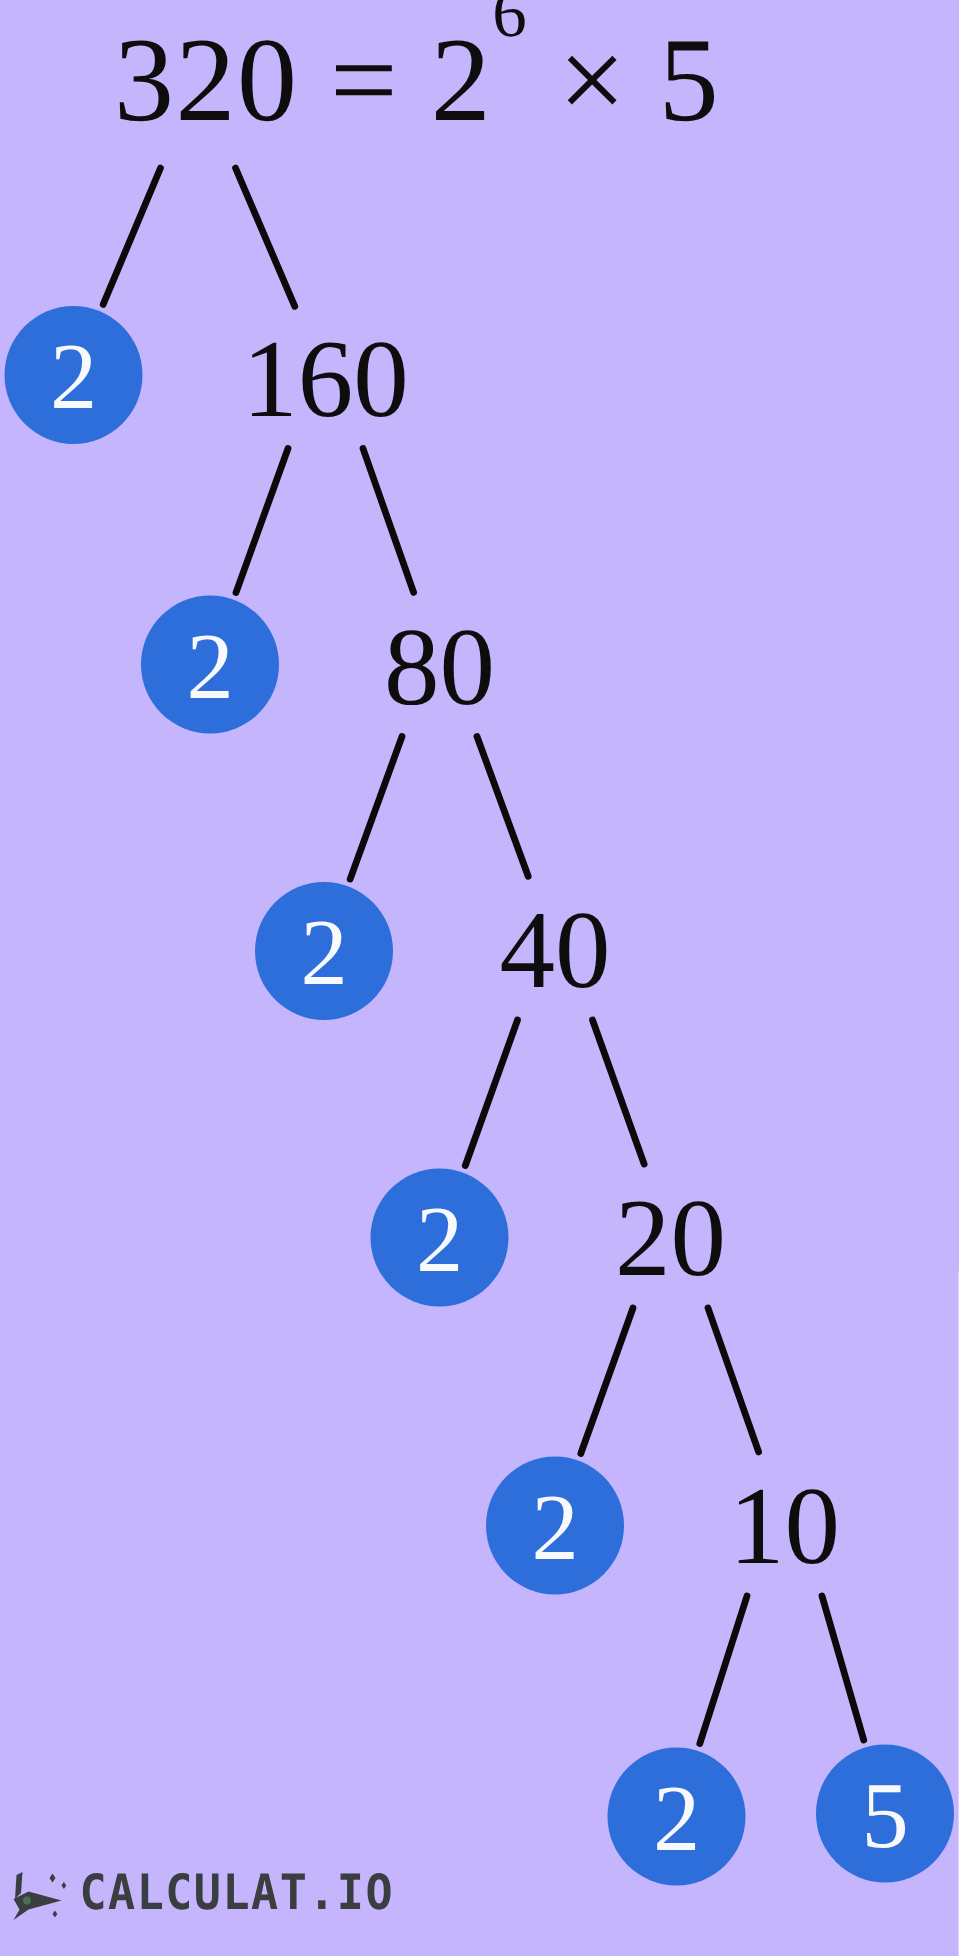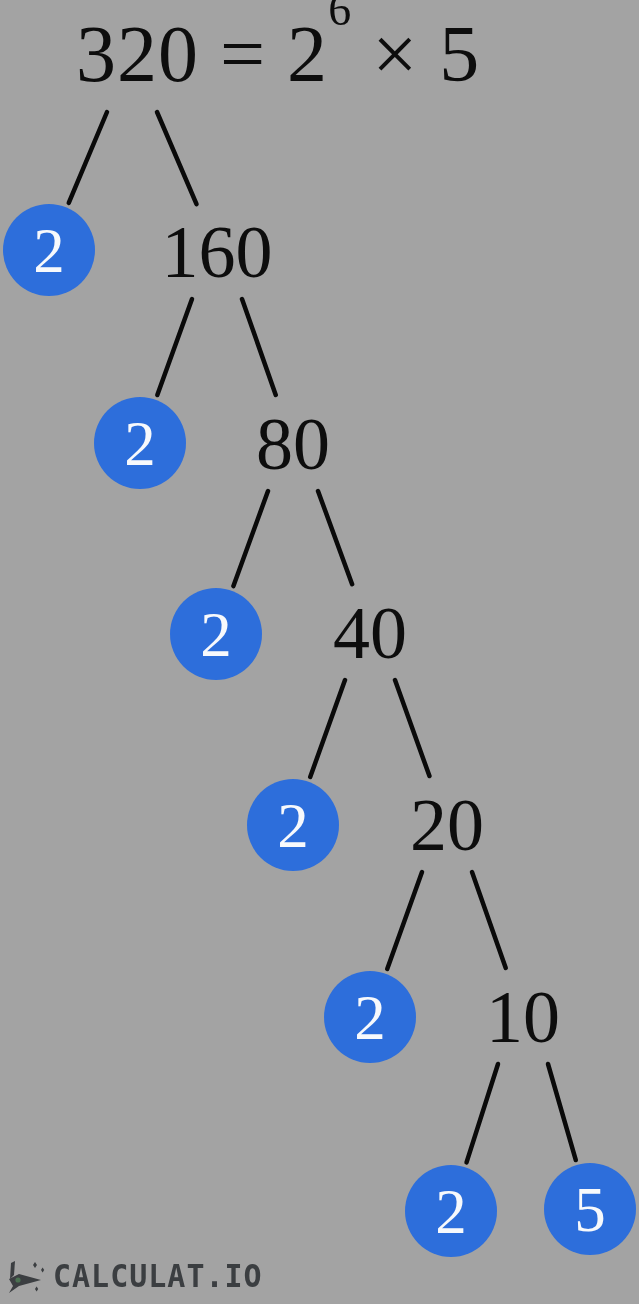--- a/index.html
+++ b/index.html
@@ -20,39 +20,39 @@
   }
   .title sup{
     font-size:46px;
     position:relative;
     top:-0.62em;
     letter-spacing:0;
   }
   #tree-svg{position:absolute;left:0;top:0;}
   .logo{
     position:absolute;
-    left:5px;bottom:7px;
+    left:5px;bottom:20px;
     display:flex;
     align-items:center;
     gap:6px;
     text-align:center;
   }
   .logo-text{
     font-family:"DejaVu Sans Mono", monospace;
     font-weight:bold;
     font-size:30px;
     letter-spacing:1px;
     line-height:1;
     transform:scaleY(1.08);
   }
 </style>
 </head>
 <body>
 
-<div class="canvas" style="background: #a3a3a3;">
+<div class="canvas" style="background: #c4b5fd;">
 
   <div class="title" style="color: rgb(13, 13, 13);">
     <span>320 = 2</span><sup>6</sup><span> × 5</span>
   </div>
 
   <svg id="tree-svg" width="639" height="1304" viewBox="0 0 639 1304">
       <line x1="107" y1="112" x2="68.76044050433552" y2="202.98377948968445" stroke="#0a0a0a" stroke-width="4.5" stroke-linecap="round"></line>
       <line x1="157" y1="112" x2="196.51619647388327" y2="204.204458439061" stroke="#0a0a0a" stroke-width="4.5" stroke-linecap="round"></line>
       <text x="217" y="277" text-anchor="middle" font-size="74" font-family="&quot;Liberation Serif&quot;, serif" fill="#0d0d0d">160</text>
       <circle cx="49" cy="250" r="46" fill="#2d6edb"></circle>

